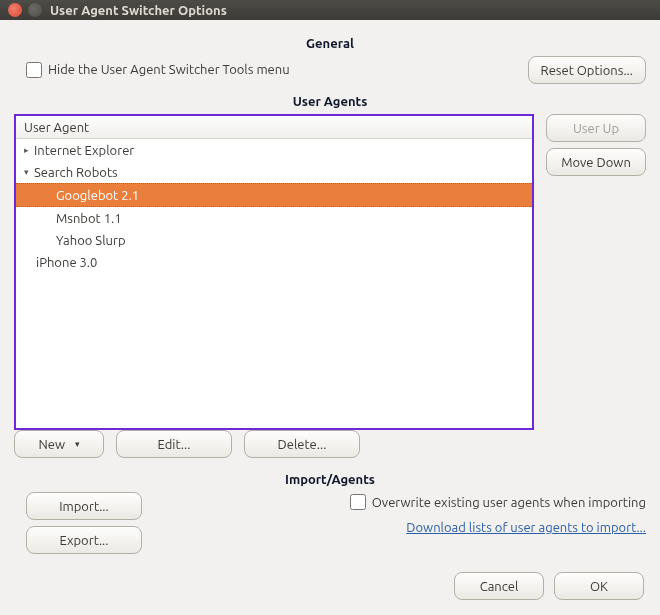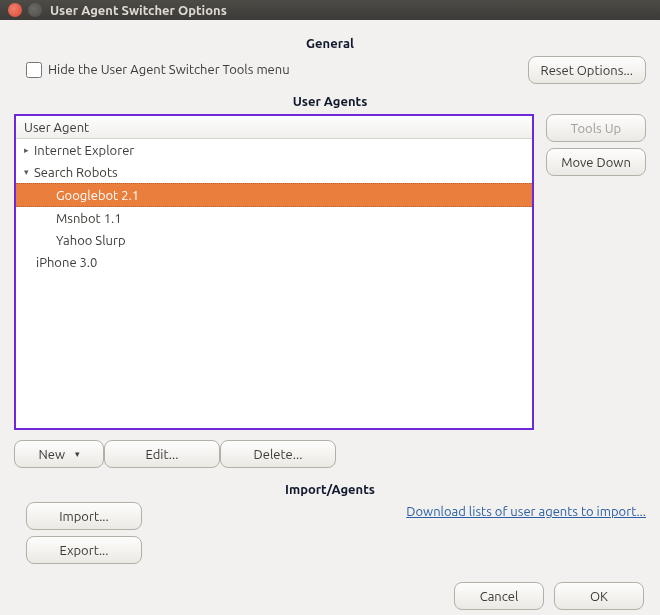--- a/index.html
+++ b/index.html
@@ -34,21 +34,21 @@
 .ua-list { border: 2px solid #6d28d9; background: #fff; height: 316px; overflow: auto; }
 .list-header { border-bottom: 1px solid #d6d4ce; padding: 4px 8px; background: linear-gradient(to bottom, #fefefe, #f0efec); }
 .list-body { padding: 0; }
 .list-item { padding: 2px 0 2px 8px; display: flex; align-items: center; gap: 2px; line-height: 18px; }
 .list-item.lvl1 { padding-left: 8px; }
 .list-item.lvl2 { padding-left: 40px; }
 .list-item.noarrow { padding-left: 20px; }
 .list-item.selected { background: #ea7f3d; color: #fff; border-top: 1px dotted #b8622f; border-bottom: 1px dotted #b8622f; }
 .arrow { width: 8px; display: inline-block; font-size: 9px; color: #5e5c56; }
 
-.ua-buttons-row { display: flex; margin-top: 10px; }
+.ua-buttons-row { display: flex; gap: 12px; margin-top: 0; }
 
 .import-section { margin-top: 14px; }
 .import-grid { display: flex; }
 .import-left { display: flex; flex-direction: column; gap: 6px; padding-left: 12px; }
 .import-right { flex: 1; display: flex; flex-direction: column; align-items: flex-end; gap: 10px; padding-top: 2px; }
 .overwrite-row { display: flex; align-items: center; gap: 6px; }
 .link { color: #2b5fa5; text-decoration: underline; cursor: pointer; font-size: 13px; }
 
 .footer { display: flex; justify-content: flex-end; gap: 10px; margin-top: 18px; padding-right: 2px; }
 .footer .btn { width: 90px; }
@@ -108,33 +108,37 @@
       <div class="ua-buttons-row">
         <button class="btn btn-new">
           <span>New</span>
           <span class="chev-down">▾</span>
         </button>
         <button class="btn btn-wide">Edit...</button>
         <button class="btn btn-wide">Delete...</button>
       </div>
     </div>
     <div class="ua-side">
-      <button class="btn" disabled="">Tools Up</button>
+      <button class="btn" disabled="">User Up</button>
       <button class="btn">Move Down</button>
     </div>
   </div>
 
   <div class="import-section">
     <div class="section-label">Import/Agents</div>
     <div class="import-grid">
       <div class="import-left">
         <button class="btn btn-wide">Import...</button>
         <button class="btn btn-wide">Export...</button>
       </div>
       <div class="import-right">
+        <label class="overwrite-row">
+          <input type="checkbox" style="">
+          <span>Overwrite existing user agents when importing</span>
+        </label>
         <a class="link">Download lists of user agents to import...</a>
       </div>
     </div>
   </div>
 
   <div class="footer">
     <button class="btn">Cancel</button>
     <button class="btn">OK</button>
   </div>
 

